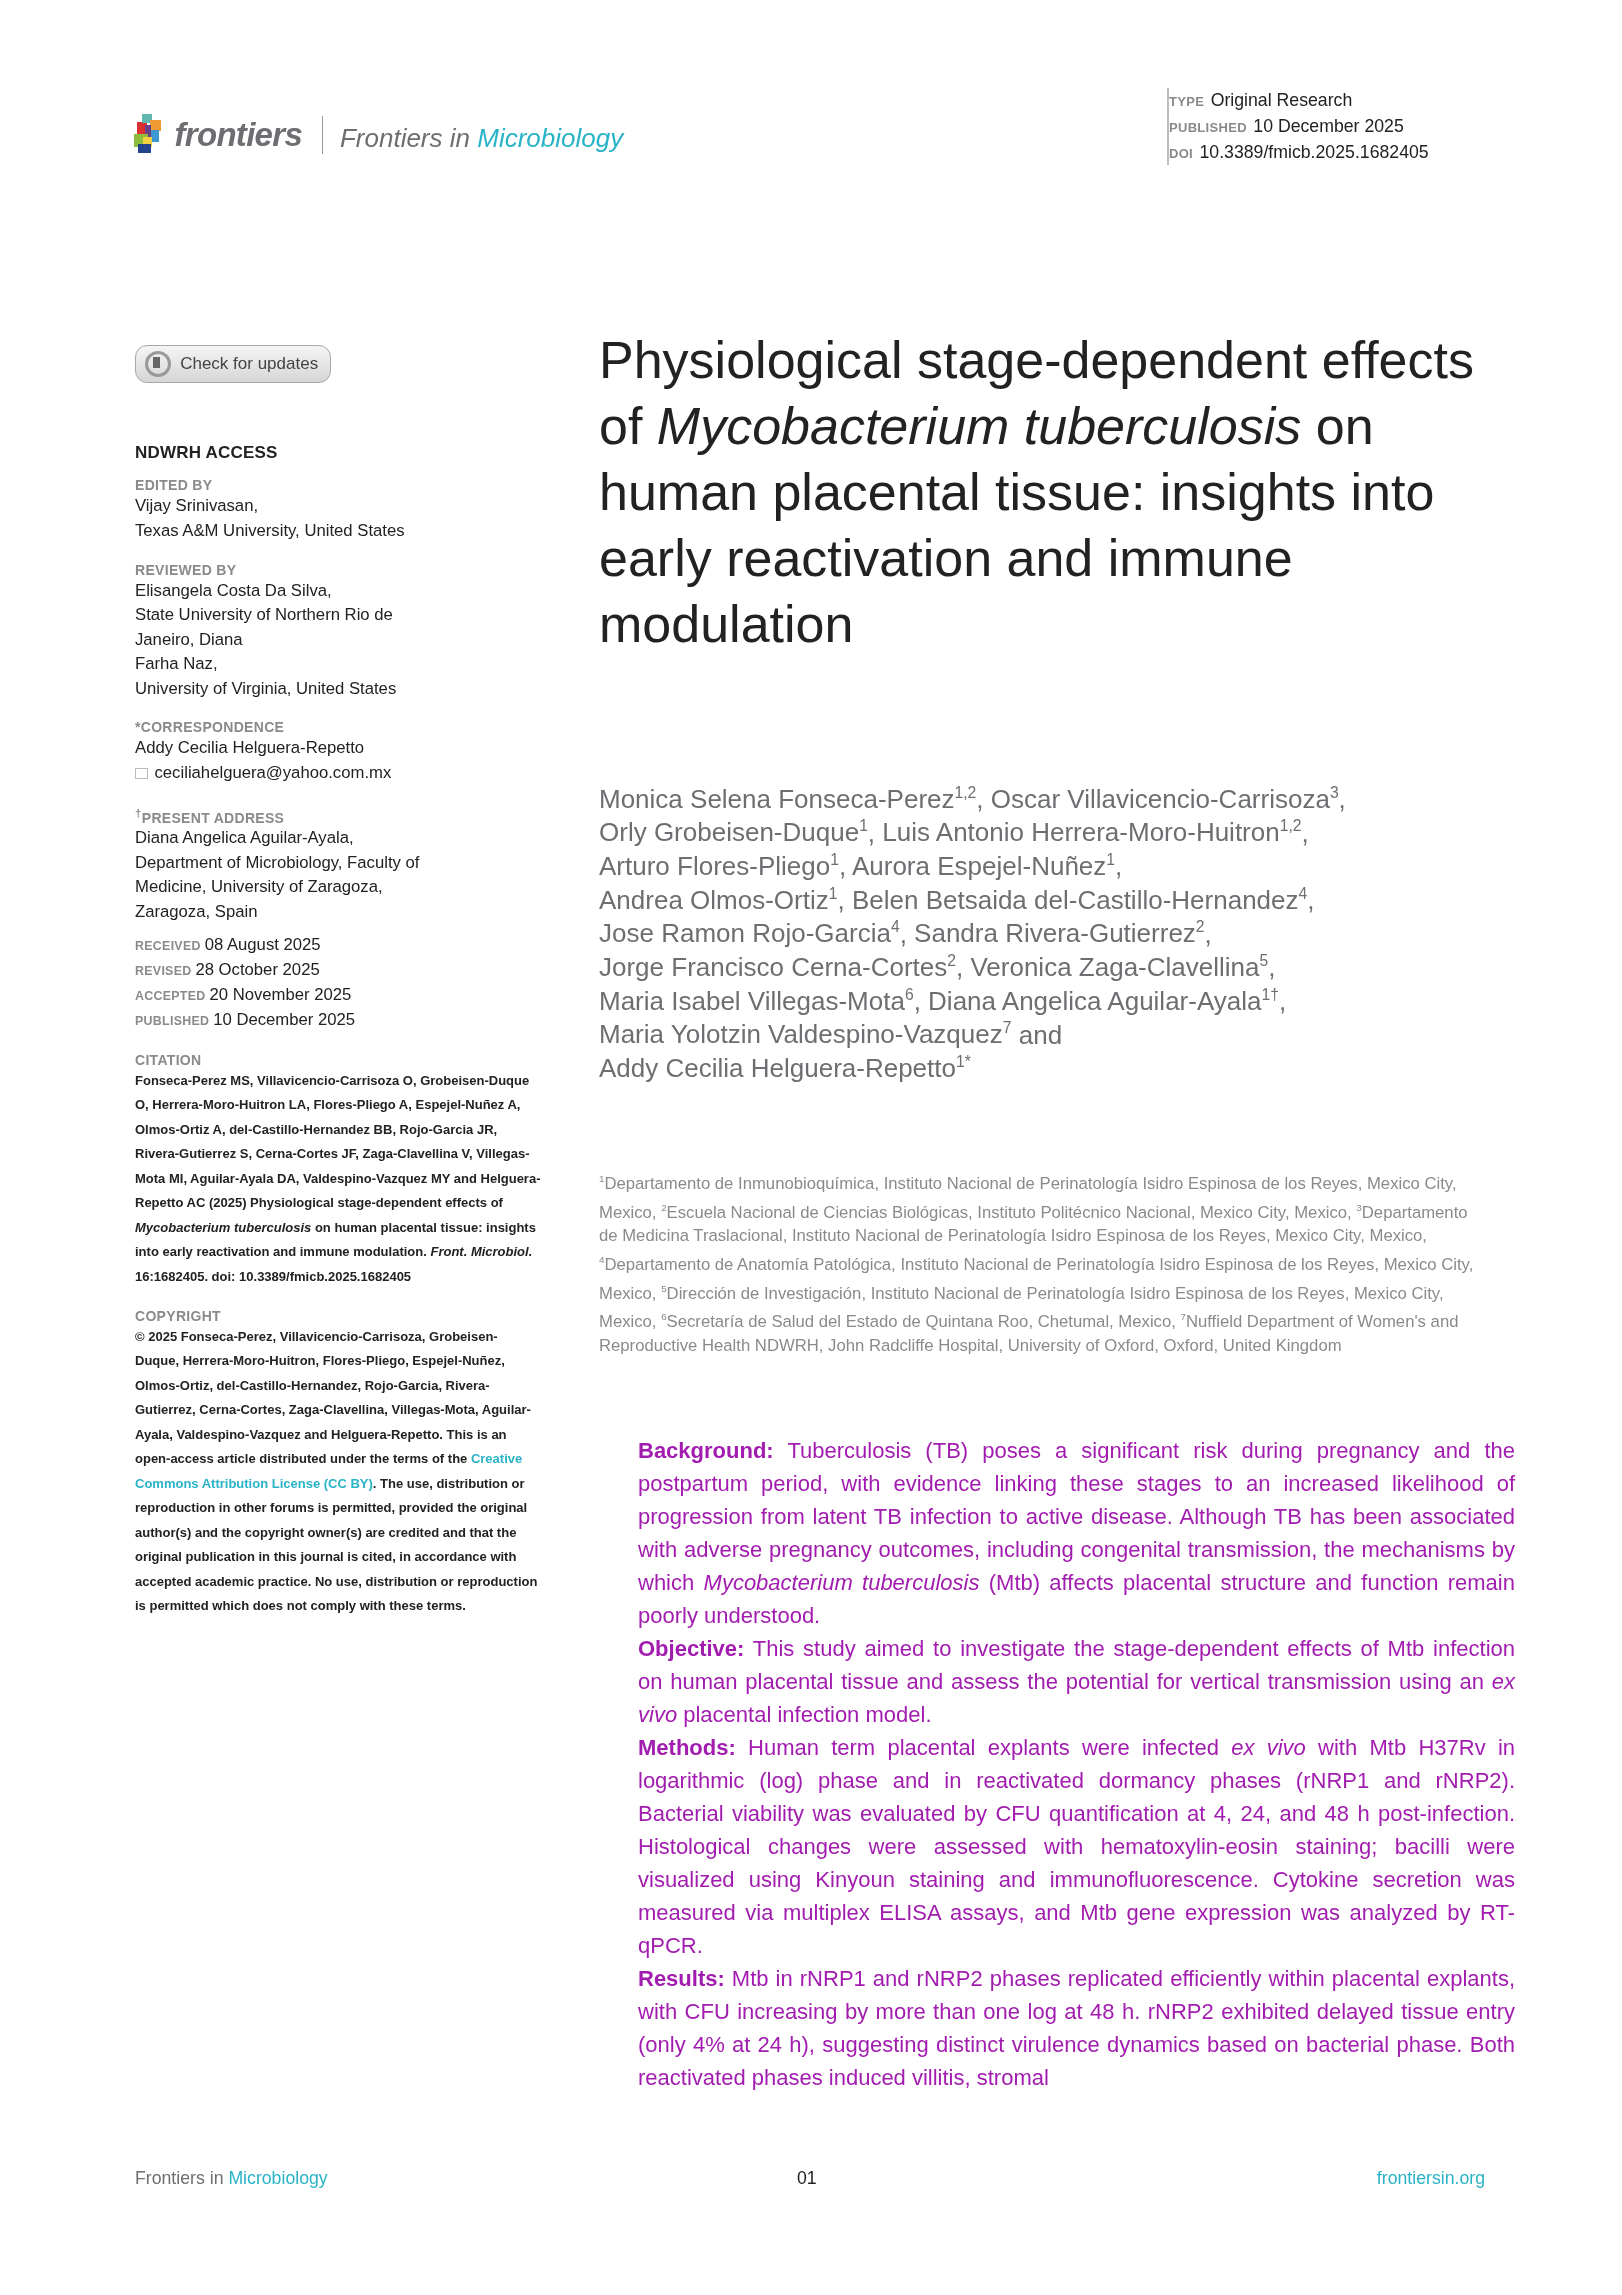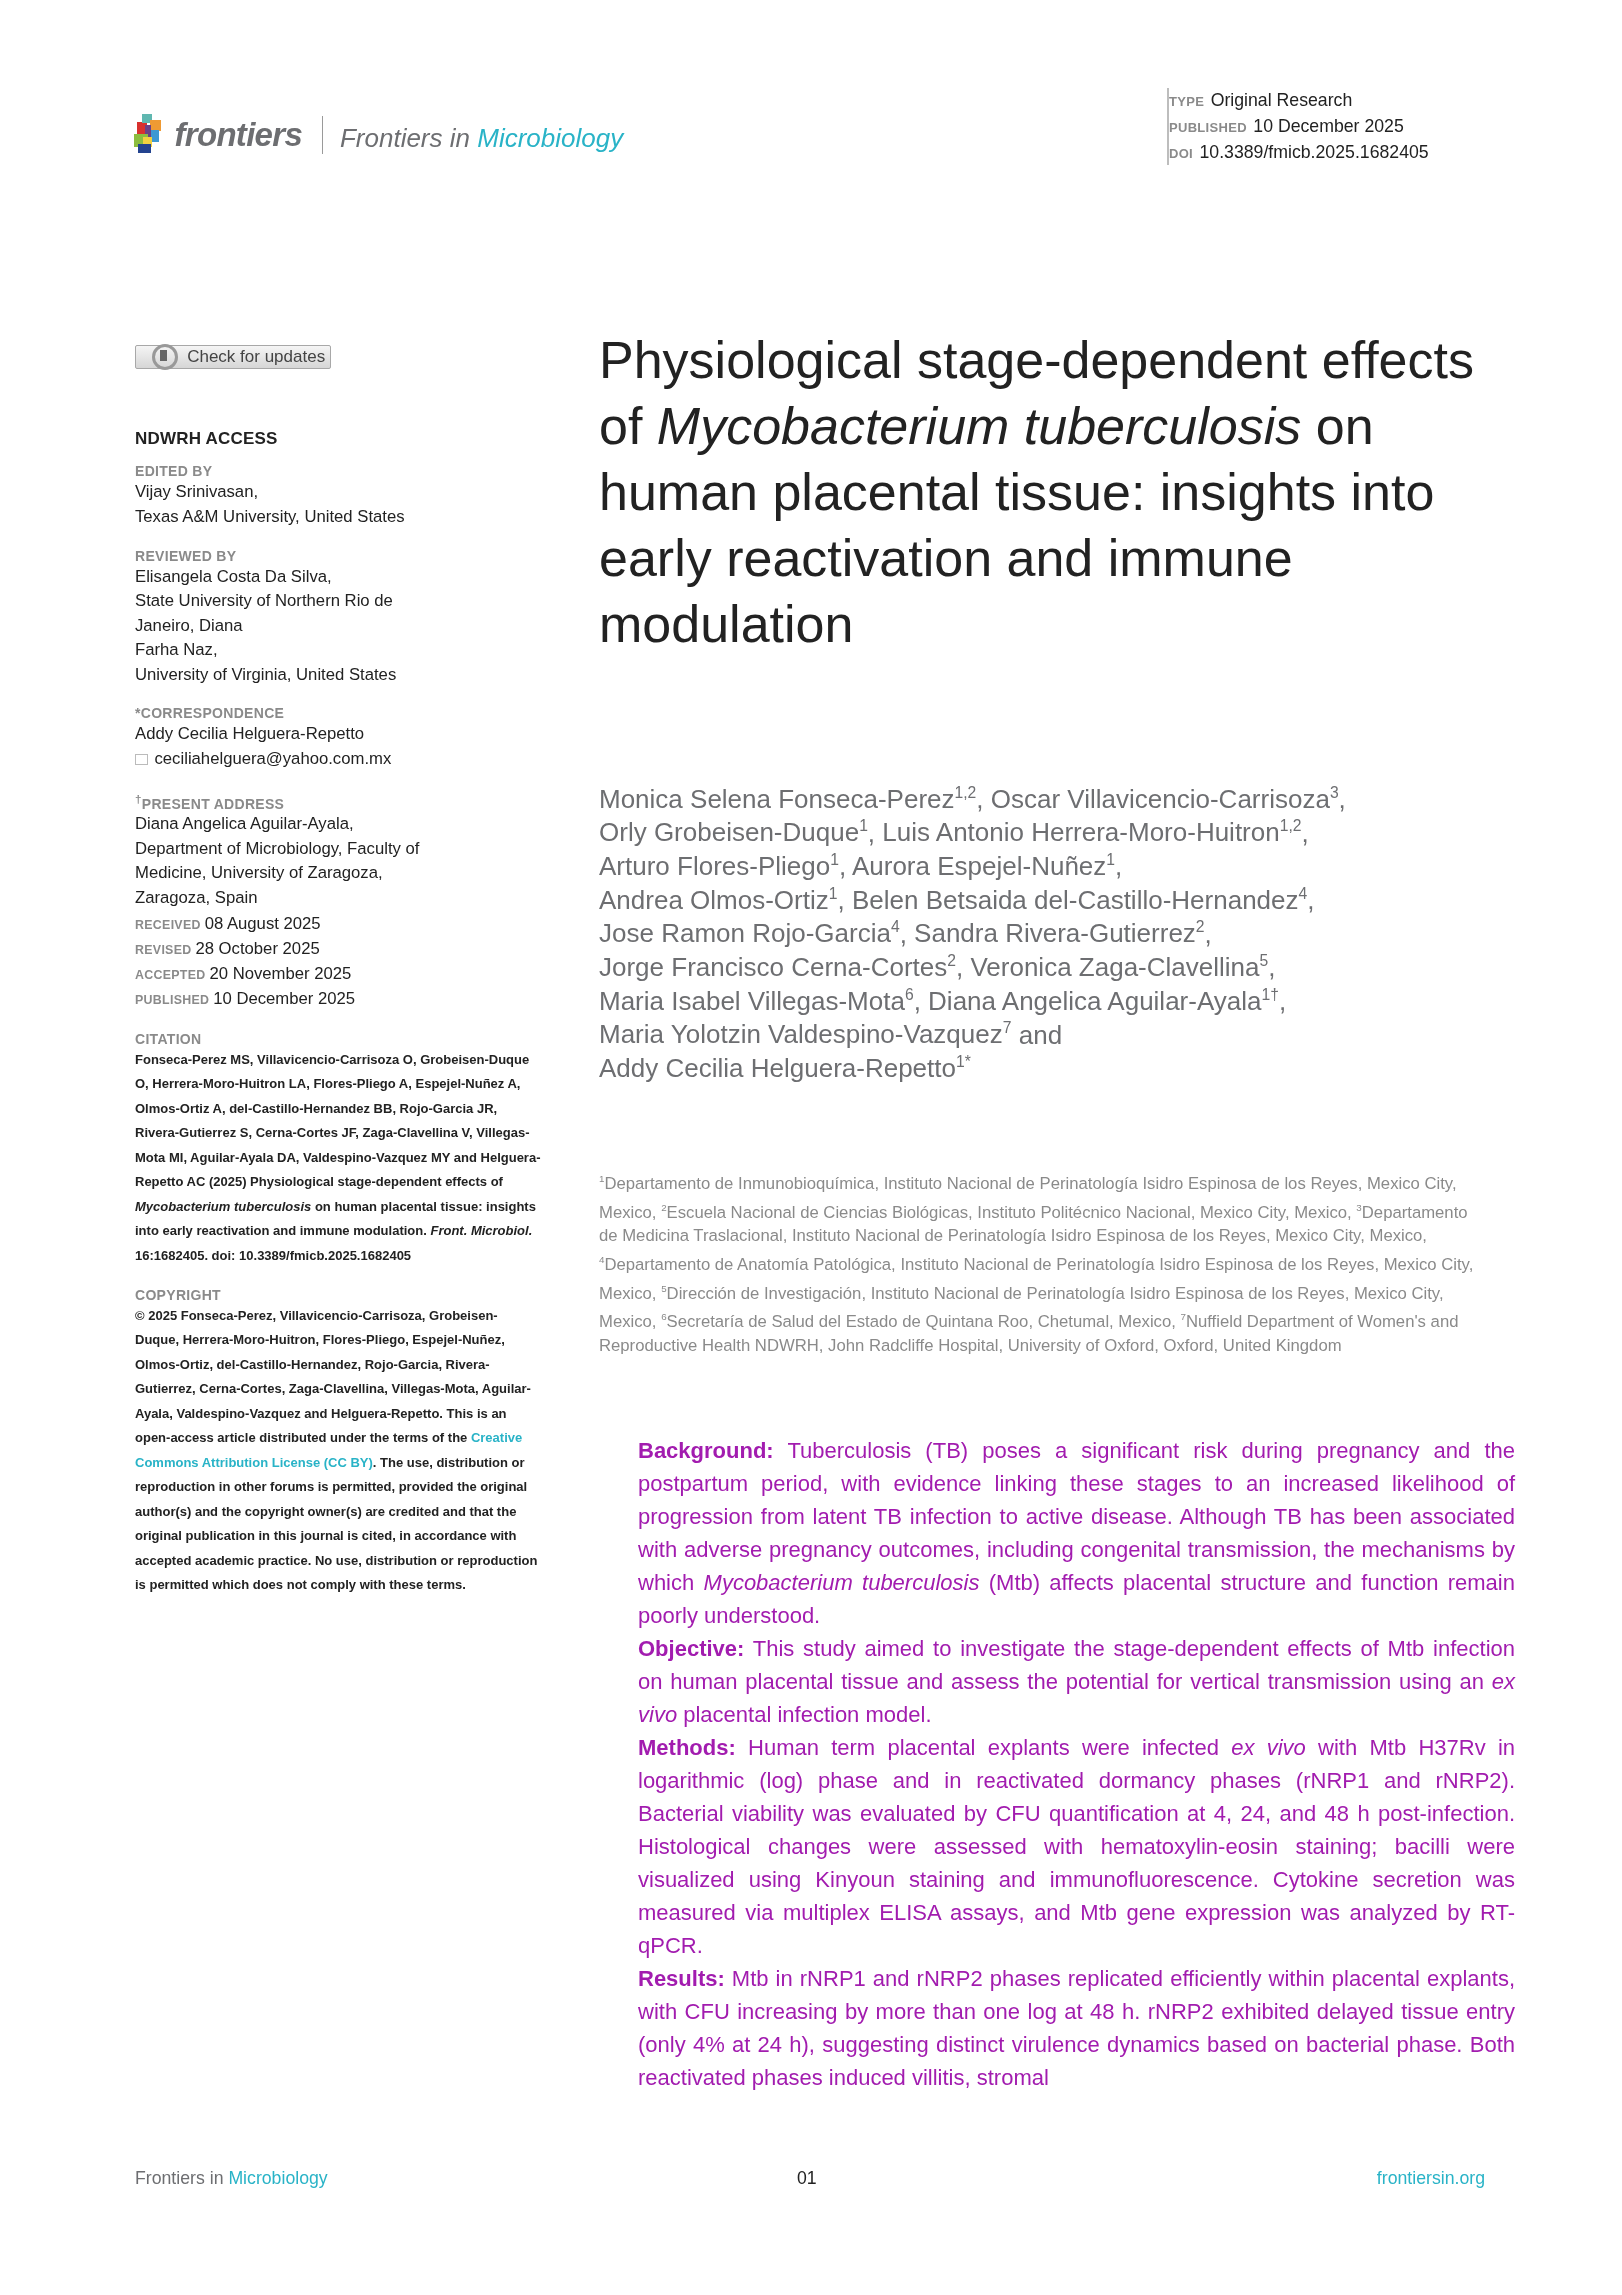--- a/index.html
+++ b/index.html
@@ -15,22 +15,22 @@
   .logo-sep { width:1.3px; height:38px; background:#9a9a9a; margin:0 17px 0 19.6px; }
   .journal { font-size:26px; color:#6d6e71; }
   .teal { color:#29b3c7; }
 
   .meta { left:1167px; top:88px; border-left:2px solid #bdbdbd; height:77px; }
   .meta .row { font-size:17.7px; line-height:25px; color:#222; }
   .meta .k { font-size:13px; color:#8a8a8a; font-weight:bold; letter-spacing:0.3px; margin-right:6.5px; }
 
   
   .side { left:135px; top:345px; width:406px; }
-  .cfu { width:196px; height:24px; border:0.7px solid #a8a8a8; border-radius:2px;
-         background:linear-gradient(#f5f5f5,#d6d6d6); display:flex; align-items:center; box-sizing:border-box; padding-left:16px; }
+  .cfu { width:196px; height:38px; border:0.7px solid #a8a8a8; border-radius:12px;
+         background:linear-gradient(#f5f5f5,#d6d6d6); display:flex; align-items:center; box-sizing:border-box; padding-left:9px; }
   .cfu-icon { width:26px; height:26px; border-radius:50%; border:3.9px solid #999; box-sizing:border-box; margin-right:9.2px; position:relative; }
   .cfu-icon::after { content:""; position:absolute; left:5.2px; top:2.6px; width:6.5px; height:11.8px; background:#666; }
   .cfu-label { font-size:17px; color:#444; }
   .oa { margin-top:60px; font-size:17px; font-weight:bold; color:#222; letter-spacing:0.2px; }
   .sec-h { font-size:14px; font-weight:bold; color:#8a8a8a; letter-spacing:0.3px; margin-top:18.3px; line-height:17px; }
   .sec-t { font-size:16.7px; line-height:24.5px; color:#222; }
   .sec-t.sm { font-size:13px;font-weight:bold; }
   .mail-icon { display:inline-block; width:13px; height:10.5px; border:1.3px solid #bbb; box-sizing:border-box; margin-right:6.5px; position:relative; vertical-align:middle; }
   .link { color:#29b3c7; }
   .dates .k { font-size:12.4px; color:#8a8a8a; font-weight:bold; letter-spacing:0.3px; margin-right:3.9px; }
@@ -107,21 +107,21 @@
   </div>
 
   <div class="sec-h"><sup>†</sup><span>PRESENT ADDRESS</span></div>
   <div class="sec-t">
     <div>Diana Angelica Aguilar-Ayala,</div>
     <div>Department of Microbiology, Faculty of</div>
     <div>Medicine, University of Zaragoza,</div>
     <div>Zaragoza, Spain</div>
   </div>
 
-  <div class="dates" style="margin-top:2px">
+  <div class="dates" style="margin-top:9px">
     <div><span class="k">RECEIVED</span><span>08 August 2025</span></div>
     <div><span class="k">REVISED</span><span>28 October 2025</span></div>
     <div><span class="k">ACCEPTED</span><span>20 November 2025</span></div>
     <div><span class="k">PUBLISHED</span><span>10 December 2025</span></div>
   </div>
 
   <div class="sec-h">CITATION</div>
   <div class="sec-t sm"><span>Fonseca-Perez MS, Villavicencio-Carrisoza O, Grobeisen-Duque O, Herrera-Moro-Huitron LA, Flores-Pliego A, Espejel-Nuñez A, Olmos-Ortiz A, del-Castillo-Hernandez BB, Rojo-Garcia JR, Rivera-Gutierrez S, Cerna-Cortes JF, Zaga-Clavellina V, Villegas-Mota MI, Aguilar-Ayala DA, Valdespino-Vazquez MY and Helguera-Repetto AC (2025) Physiological stage-dependent effects of </span><i>Mycobacterium tuberculosis</i><span> on human placental tissue: insights into early reactivation and immune modulation. </span><i>Front. Microbiol.</i><span> 16:1682405. doi: 10.3389/fmicb.2025.1682405</span></div>
 
   <div class="sec-h">COPYRIGHT</div>

